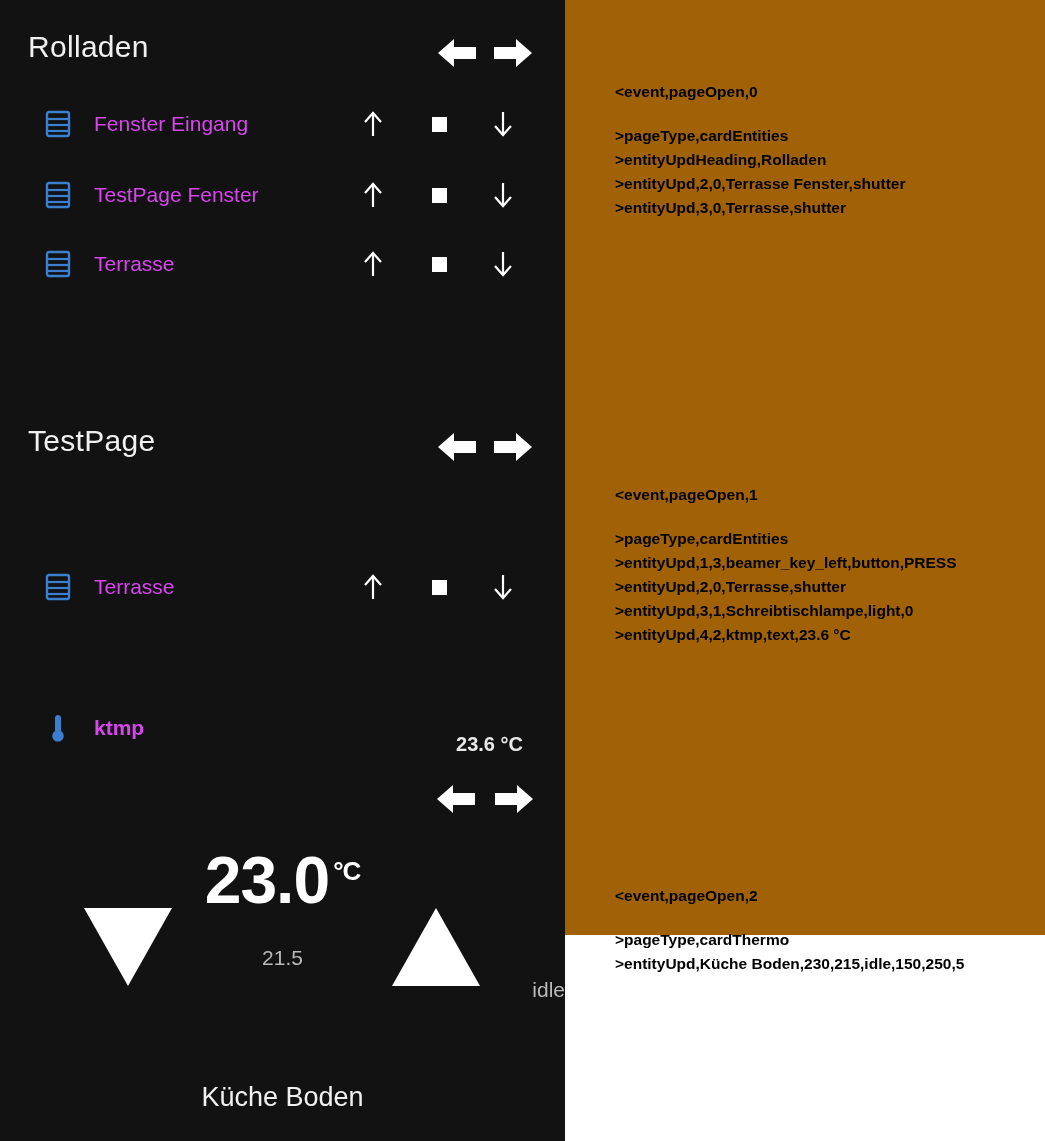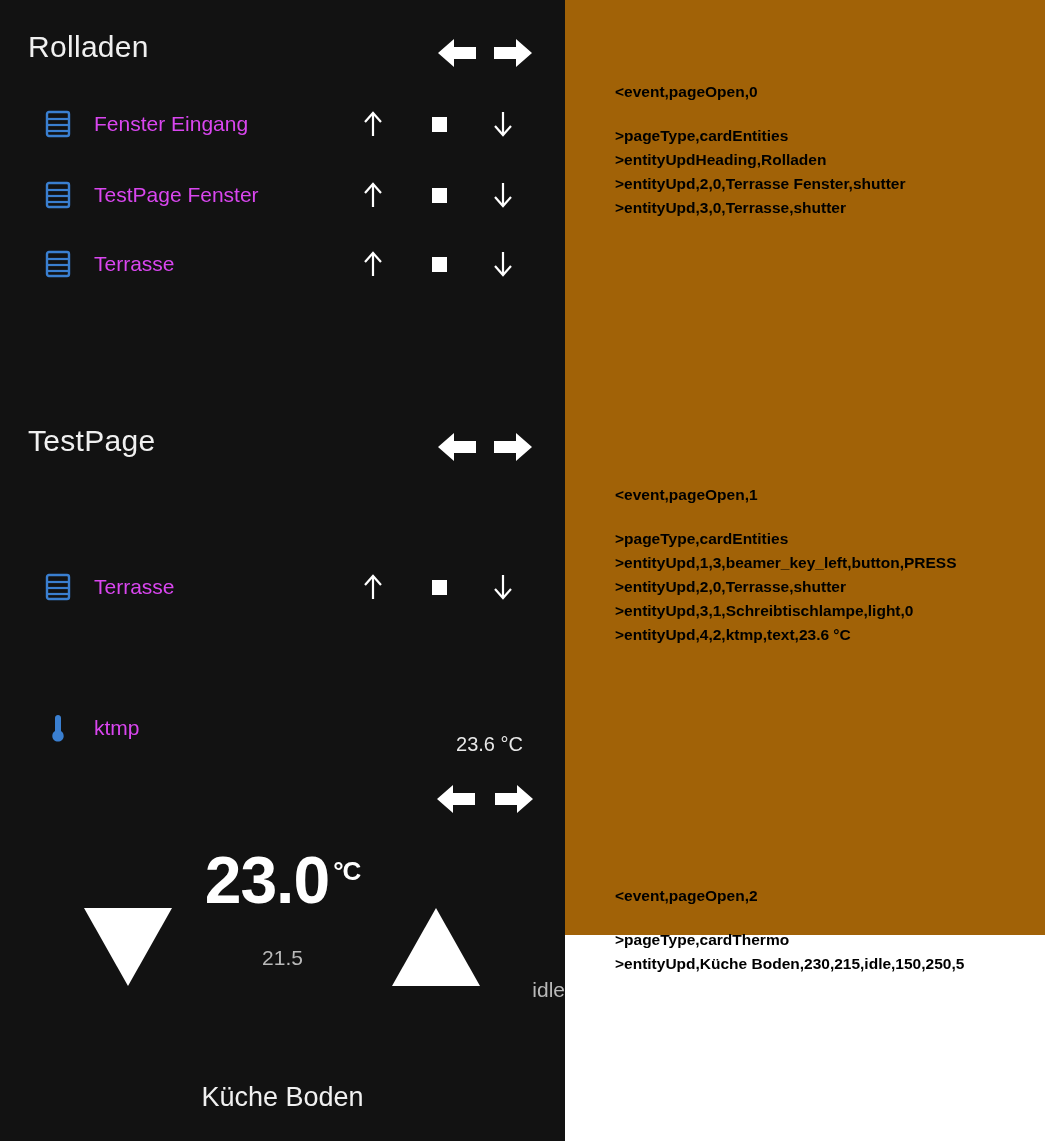--- a/index.html
+++ b/index.html
@@ -333,21 +333,21 @@
       </span>
     <span class="ctl down">
       <svg width="24" height="28" viewBox="0 0 24 28">
           <line x1="12" y1="2" x2="12" y2="24" stroke="#ffffff" stroke-width="2.2"></line>
           <path d="M4 16 L12 25 L20 16" fill="none" stroke="#ffffff" stroke-width="2.2"></path>
         </svg>
     </span>
   </div>
 
 
-  <div class="row" style="top:700px;">
+  <div class="row" style="top:700px;font-weight:bold;">
     <span class="ico">
       <svg width="18" height="30" viewBox="0 0 18 30">
           <path d="M9 2 C7 2 6 3.4 6 5 L6 18 C4.3 19.1 3.3 20.9 3.3 23 C3.3 26.1 5.9 28.6 9 28.6 C12.1 28.6 14.7 26.1 14.7 23 C14.7 20.9 13.7 19.1 12 18 L12 5 C12 3.4 11 2 9 2 Z" fill="#3a7fd0"></path>
         </svg>
     </span>
     <span class="label">ktmp</span>
     <span class="valtext">23.6 °C</span>
   </div>
 
   <div class="thermo-arrows">

